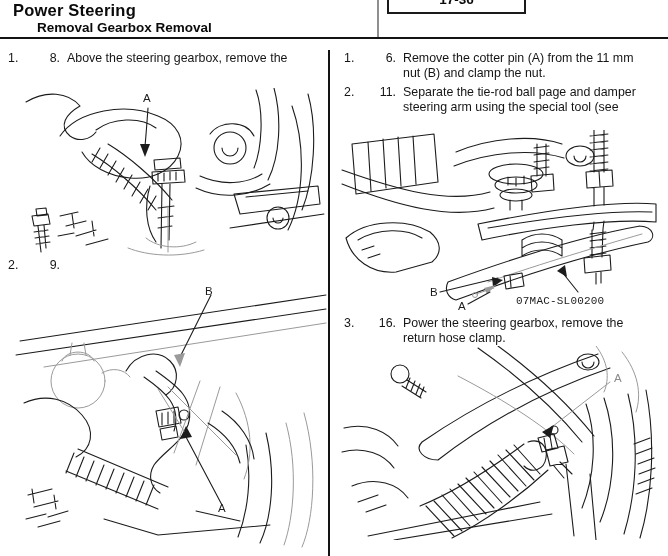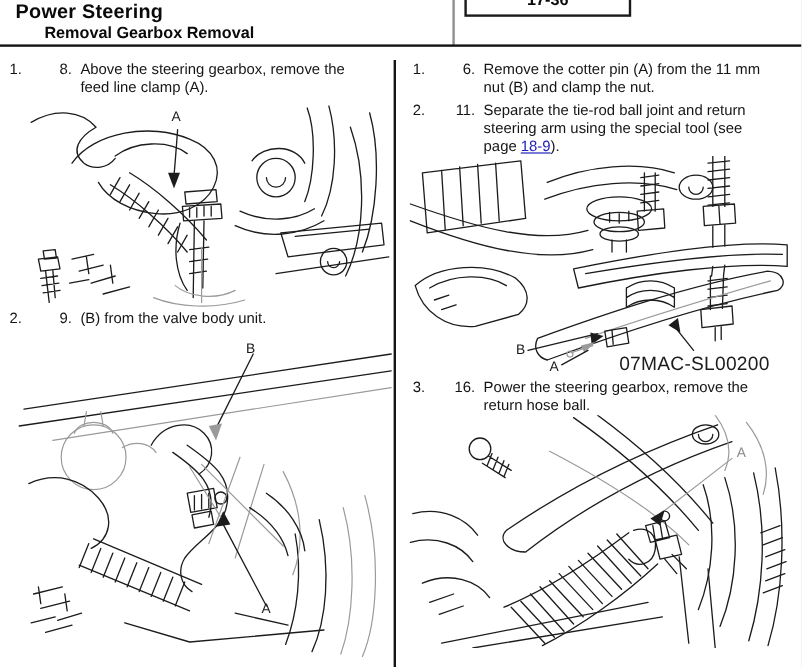--- a/index.html
+++ b/index.html
@@ -27,21 +27,21 @@
   .row .stepn{position:absolute;left:38px;top:0;width:22px;text-align:right;}
   .row.r .stepn{left:34px;width:26px;}
   .row .txt{position:absolute;left:67px;top:0;width:258px;}
   .ln{display:block;}
   .plink{color:#2222bb;text-decoration:underline;cursor:pointer;}
   
   .fig{position:absolute;}
   .fig svg{display:block;}
   .figlabel{position:absolute;font-size:11.5px;color:#1c1c1c;}
   .figlabel.gray{color:#8a8a8a;}
-  .toolnum{position:absolute;font-size:16px;color:#1c1c1c;letter-spacing:0.2px;}
+  .toolnum{position:absolute;font-size:11px;color:#1c1c1c;letter-spacing:0.2px;font-family:Liberation Mono, monospace;}
   .k{stroke:#1c1c1c;fill:none;stroke-width:1.1;stroke-linecap:round;stroke-linejoin:round;}
   .g{stroke:#9a9a9a;fill:none;stroke-width:1;stroke-linecap:round;stroke-linejoin:round;}
   .kf{fill:#1c1c1c;stroke:none;}
   .gf{fill:#9a9a9a;stroke:none;}
 </style>
 </head>
 <body>
 
 <div id="page">
 
@@ -52,57 +52,54 @@
     <span>17-36</span>
   </div>
   <div class="abs hrule"></div>
   <div class="abs divider"></div>
 
   <div class="row" style="top:51px">
     <span class="outer">1.</span>
     <span class="stepn">8.</span>
     <span class="txt">
       <span class="ln">Above the steering gearbox, remove the</span>
-      <span class="ln">feed line clamp (A).</span>
     </span>
   </div>
 
   <div class="row" style="top:258px">
     <span class="outer">2.</span>
     <span class="stepn">9.</span>
     <span class="txt">
-      <span class="ln">(B) from the valve body unit.</span>
     </span>
   </div>
 
   <div class="row r" style="top:51px">
     <span class="outer">1.</span>
     <span class="stepn">6.</span>
     <span class="txt">
       <span class="ln">Remove the cotter pin (A) from the 11 mm</span>
       <span class="ln">nut (B) and clamp the nut.</span>
     </span>
   </div>
 
   <div class="row r" style="top:85px">
     <span class="outer">2.</span>
     <span class="stepn">11.</span>
     <span class="txt">
-      <span class="ln">Separate the tie-rod ball joint and return</span>
+      <span class="ln">Separate the tie-rod ball page and damper</span>
       <span class="ln">steering arm using the special tool (see</span>
-      <span class="ln"><span>page </span><a class="plink">18-9</a><span>).</span></span>
     </span>
   </div>
 
   <div class="row r" style="top:316px">
     <span class="outer">3.</span>
     <span class="stepn">16.</span>
     <span class="txt">
       <span class="ln">Power the steering gearbox, remove the</span>
-      <span class="ln">return hose ball.</span>
+      <span class="ln">return hose clamp.</span>
     </span>
   </div>
 
   <div class="fig" style="left:8px;top:88px;width:322px;height:168px">
     <span class="figlabel" style="left:135px;top:4px">A</span>
     <svg width="322" height="168" viewBox="0 0 322 168">
       <path class="k" d="M18,14 C38,2 60,4 72,18 M72,18 C58,26 50,38 62,48 C70,54 82,52 88,44"></path>
       <path class="k" d="M52,48 C70,22 118,14 150,28 C170,36 178,52 170,68 C162,84 142,92 122,90 C100,88 82,78 74,64"></path>
       <path class="k" d="M88,42 C104,30 132,28 148,40"></path>
       <path class="k" d="M84,66 C104,78 130,100 148,122 M100,56 C120,68 146,90 164,112"></path>

